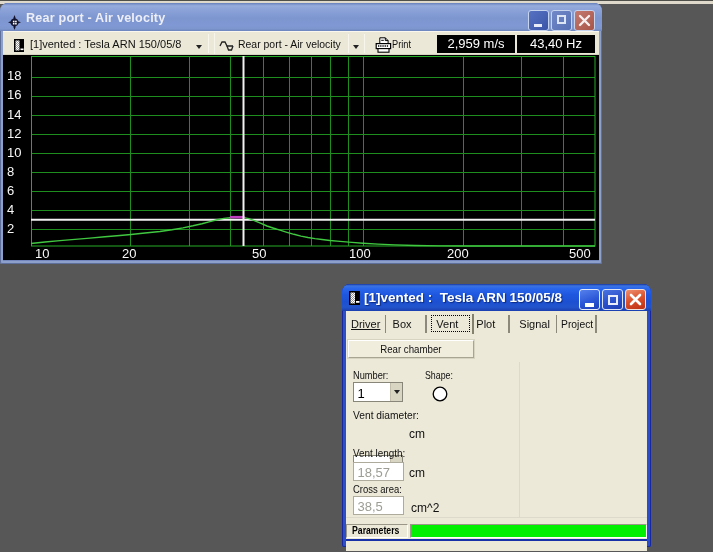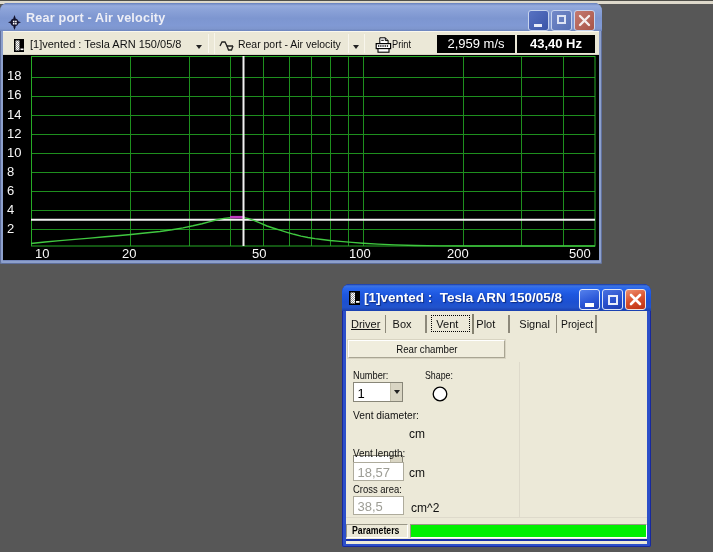--- a/index.html
+++ b/index.html
@@ -100,21 +100,21 @@
         <svg class="abs" style="left:372px;top:5px" width="17" height="17" viewBox="0 0 17 17">
           <path d="M4.8 0.8 h5.5 l2.8 2.8 v3 H4.8 z" fill="#fff" stroke="#000" stroke-width="1"></path>
           <path d="M10.3 0.8 v2.8 h2.8" fill="none" stroke="#000" stroke-width="1"></path>
           <rect x="6.2" y="2.8" width="2.6" height="1" fill="#000"></rect>
           <rect x="1.2" y="6.6" height="5" width="14.4" fill="#fff" stroke="#000" stroke-width="1.2"></rect>
           <path d="M3 9 h11" stroke="#000" stroke-width="1.7" stroke-dasharray="1.3 0.9"></path>
           <rect x="3" y="11.6" width="11" height="3.6" fill="#fff" stroke="#000" stroke-width="1.1"></rect>
         </svg>
         <div class="abs tbtext" style="left:389px;transform:scaleX(.84);transform-origin:0 50%;">Print</div>
         <div class="abs lcd" style="left:434px;width:78px;">2,959 m/s</div>
-        <div class="abs lcd" style="left:514px;width:78px;font-weight:bold;">43,40 Hz</div>
+        <div class="abs lcd" style="left:514px;width:78px;">43,40 Hz</div>
       </div>
 
       <svg class="abs" style="left:0;top:24px" width="596" height="205" viewBox="0 0 596 205">
         <rect x="0" y="0" width="596" height="205" fill="#000"></rect>
         <g stroke="#1e8f1e" stroke-width="1">
           <line x1="127.5" y1="1.5" x2="127.5" y2="191"></line>
           <line x1="186.5" y1="1.5" x2="186.5" y2="191"></line>
           <line x1="227.5" y1="1.5" x2="227.5" y2="191"></line>
           <line x1="260.5" y1="1.5" x2="260.5" y2="191"></line>
           <line x1="286.5" y1="1.5" x2="286.5" y2="191"></line>
@@ -209,21 +209,21 @@
       <div class="tab" style="left:90.3px;">Vent</div>
       <div class="abs" style="left:84.8px;top:4.4px;width:39.7px;height:17px;border:1px dotted #000;"></div>
       <div class="tsep2" style="left:126.2px;top:3px;height:20px;width:2px;background:#84816f;"></div>
       <div class="tab" style="left:130.3px;">Plot</div>
       <div class="tsep2" style="left:162.4px;"></div>
       <div class="tab" style="left:173.3px;">Signal</div>
       <div class="tsep2" style="left:209.5px;"></div>
       <div class="tab" style="left:214.9px;transform:scaleX(.94);transform-origin:0 50%;">Project</div>
       <div class="tsep2" style="left:249.2px;"></div>
 
-      <div class="chbtn" style="left:2px;width:157px;"><span style="display:inline-block;transform:scaleX(.88);white-space:pre;">Rear chamber</span></div>
+      <div class="chbtn" style="left:2px;width:126px;"><span style="display:inline-block;transform:scaleX(.88);white-space:pre;">Rear chamber</span></div>
 
       <div class="abs" style="left:172.6px;top:51px;width:1px;height:156px;background:#dedacb;"></div>
       <div class="abs" style="left:0;top:206px;width:301px;height:1px;background:#dedacb;"></div>
 
       <div class="lbl" style="left:6.5px;top:58px;transform:scaleX(.84);">Number:</div>
       <div class="lbl" style="left:79px;top:58px;transform:scaleX(.80);">Shape:</div>
       <div class="combo" style="top:71px;">
           <span class="val">1</span>
           <span class="dd"></span>
         </div>
@@ -240,21 +240,21 @@
       <div class="dis" style="top:151px;">
           <span class="val">18,57</span>
         </div>
       <div class="unit" style="left:63px;top:155px;">cm</div>
       <div class="lbl" style="left:6.5px;top:172px;transform:scaleX(.86);">Cross area:</div>
       <div class="dis" style="top:185px;">
           <span class="val">38,5</span>
         </div>
       <div class="unit" style="left:65px;top:190px;text-align:right;">cm^2</div>
 
-      <div class="abs" style="left:0;top:213px;width:301px;height:20px;background:#ece9d8;">
+      <div class="abs" style="left:0;top:213px;width:301px;height:27px;background:#ece9d8;">
         <div class="abs" style="left:0;top:0;width:62px;height:14px;border:1px solid #9a9788;border-right-color:#fff;border-bottom-color:#fff;
           font-size:10px;font-weight:bold;color:#000;line-height:12px;padding-left:5px;"><span style="display:inline-block;transform:scaleX(.87);transform-origin:0 50%;white-space:pre;">Parameters</span></div>
         <div class="abs" style="left:64px;top:0;width:237px;height:14px;border:1px solid #9a9788;border-right-color:#fff;border-bottom-color:#fff;background:#00f000;"></div>
       </div>
     </div>
     <div class="abs" style="left:4px;top:255px;width:301px;height:1.5px;background:#1830a8;"></div>
   </div>
 </div>
 
 </body></html>

